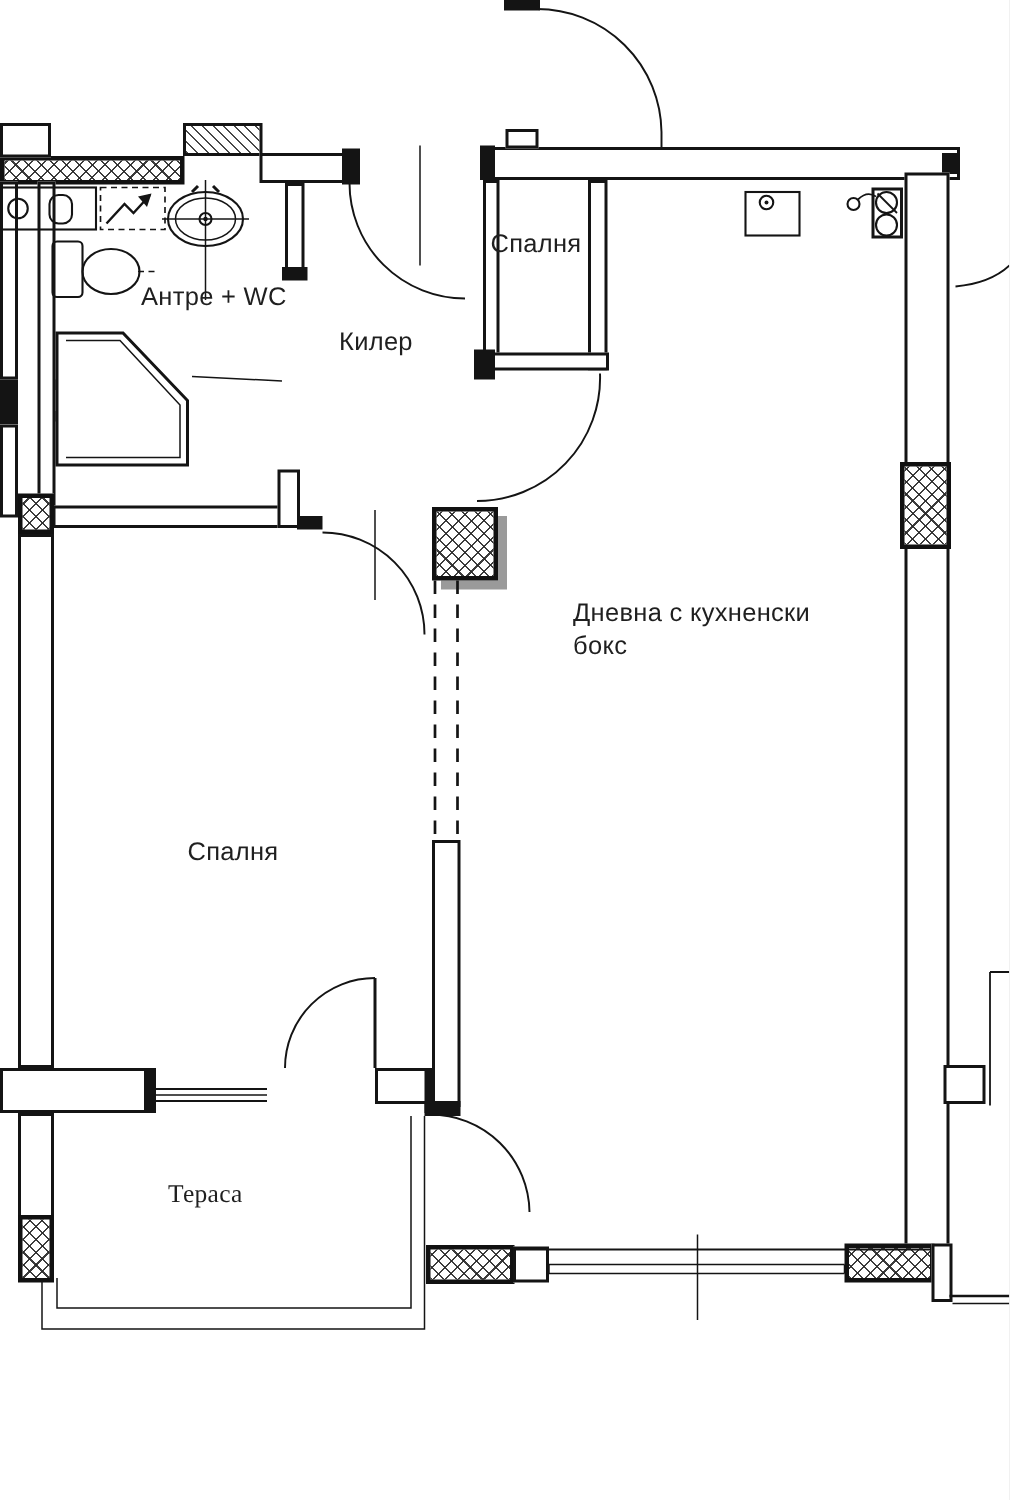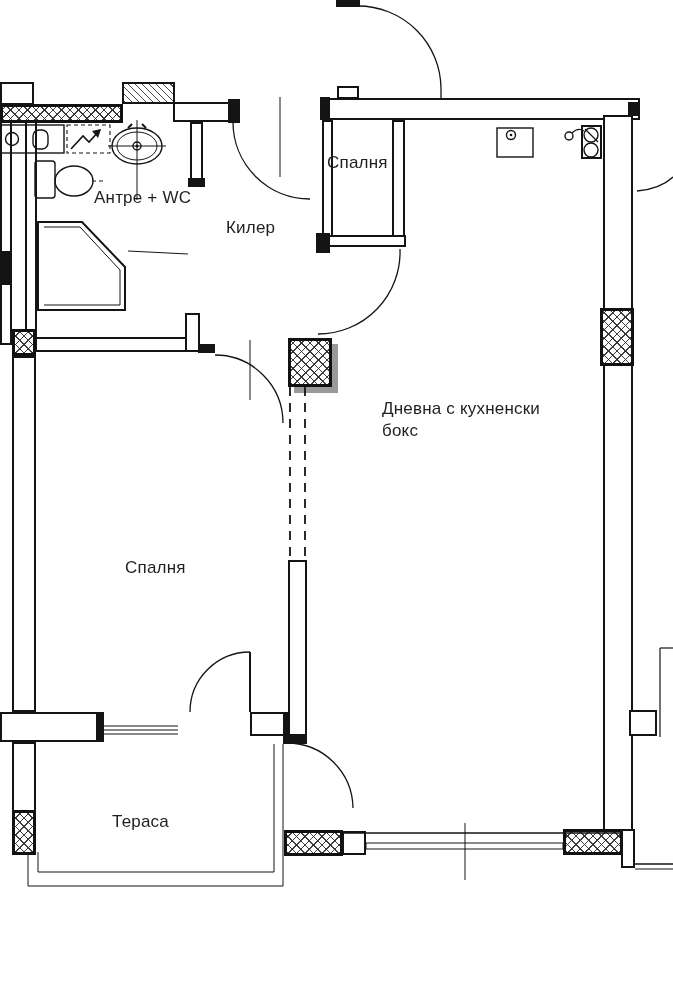--- a/index.html
+++ b/index.html
@@ -176,15 +176,15 @@
       <line x1="633" y1="864" x2="673" y2="864" stroke-width="1.6"></line>
       <line x1="635" y1="869" x2="673" y2="869" stroke-width="1"></line>
     </g>
   </svg>
 
   <div class="lbl" style="left:94px;top:188px;">Антре + WC</div>
   <div class="lbl" style="left:226px;top:218px;">Килер</div>
   <div class="lbl" style="left:327px;top:153px;">Спалня</div>
   <div class="lbl multi" style="left:382px;top:398px;width:180px;">Дневна с кухненски бокс</div>
   <div class="lbl" style="left:125px;top:522px;margin-top:36px;">Спалня</div>
-  <div class="lbl" style="left:112px;top:812px;">Тераса</div>
+  <div class="lbl" style="left:112px;top:786px;font-family:Liberation Serif, serif;">Тераса</div>
 
 </div>
 
 </body></html>

